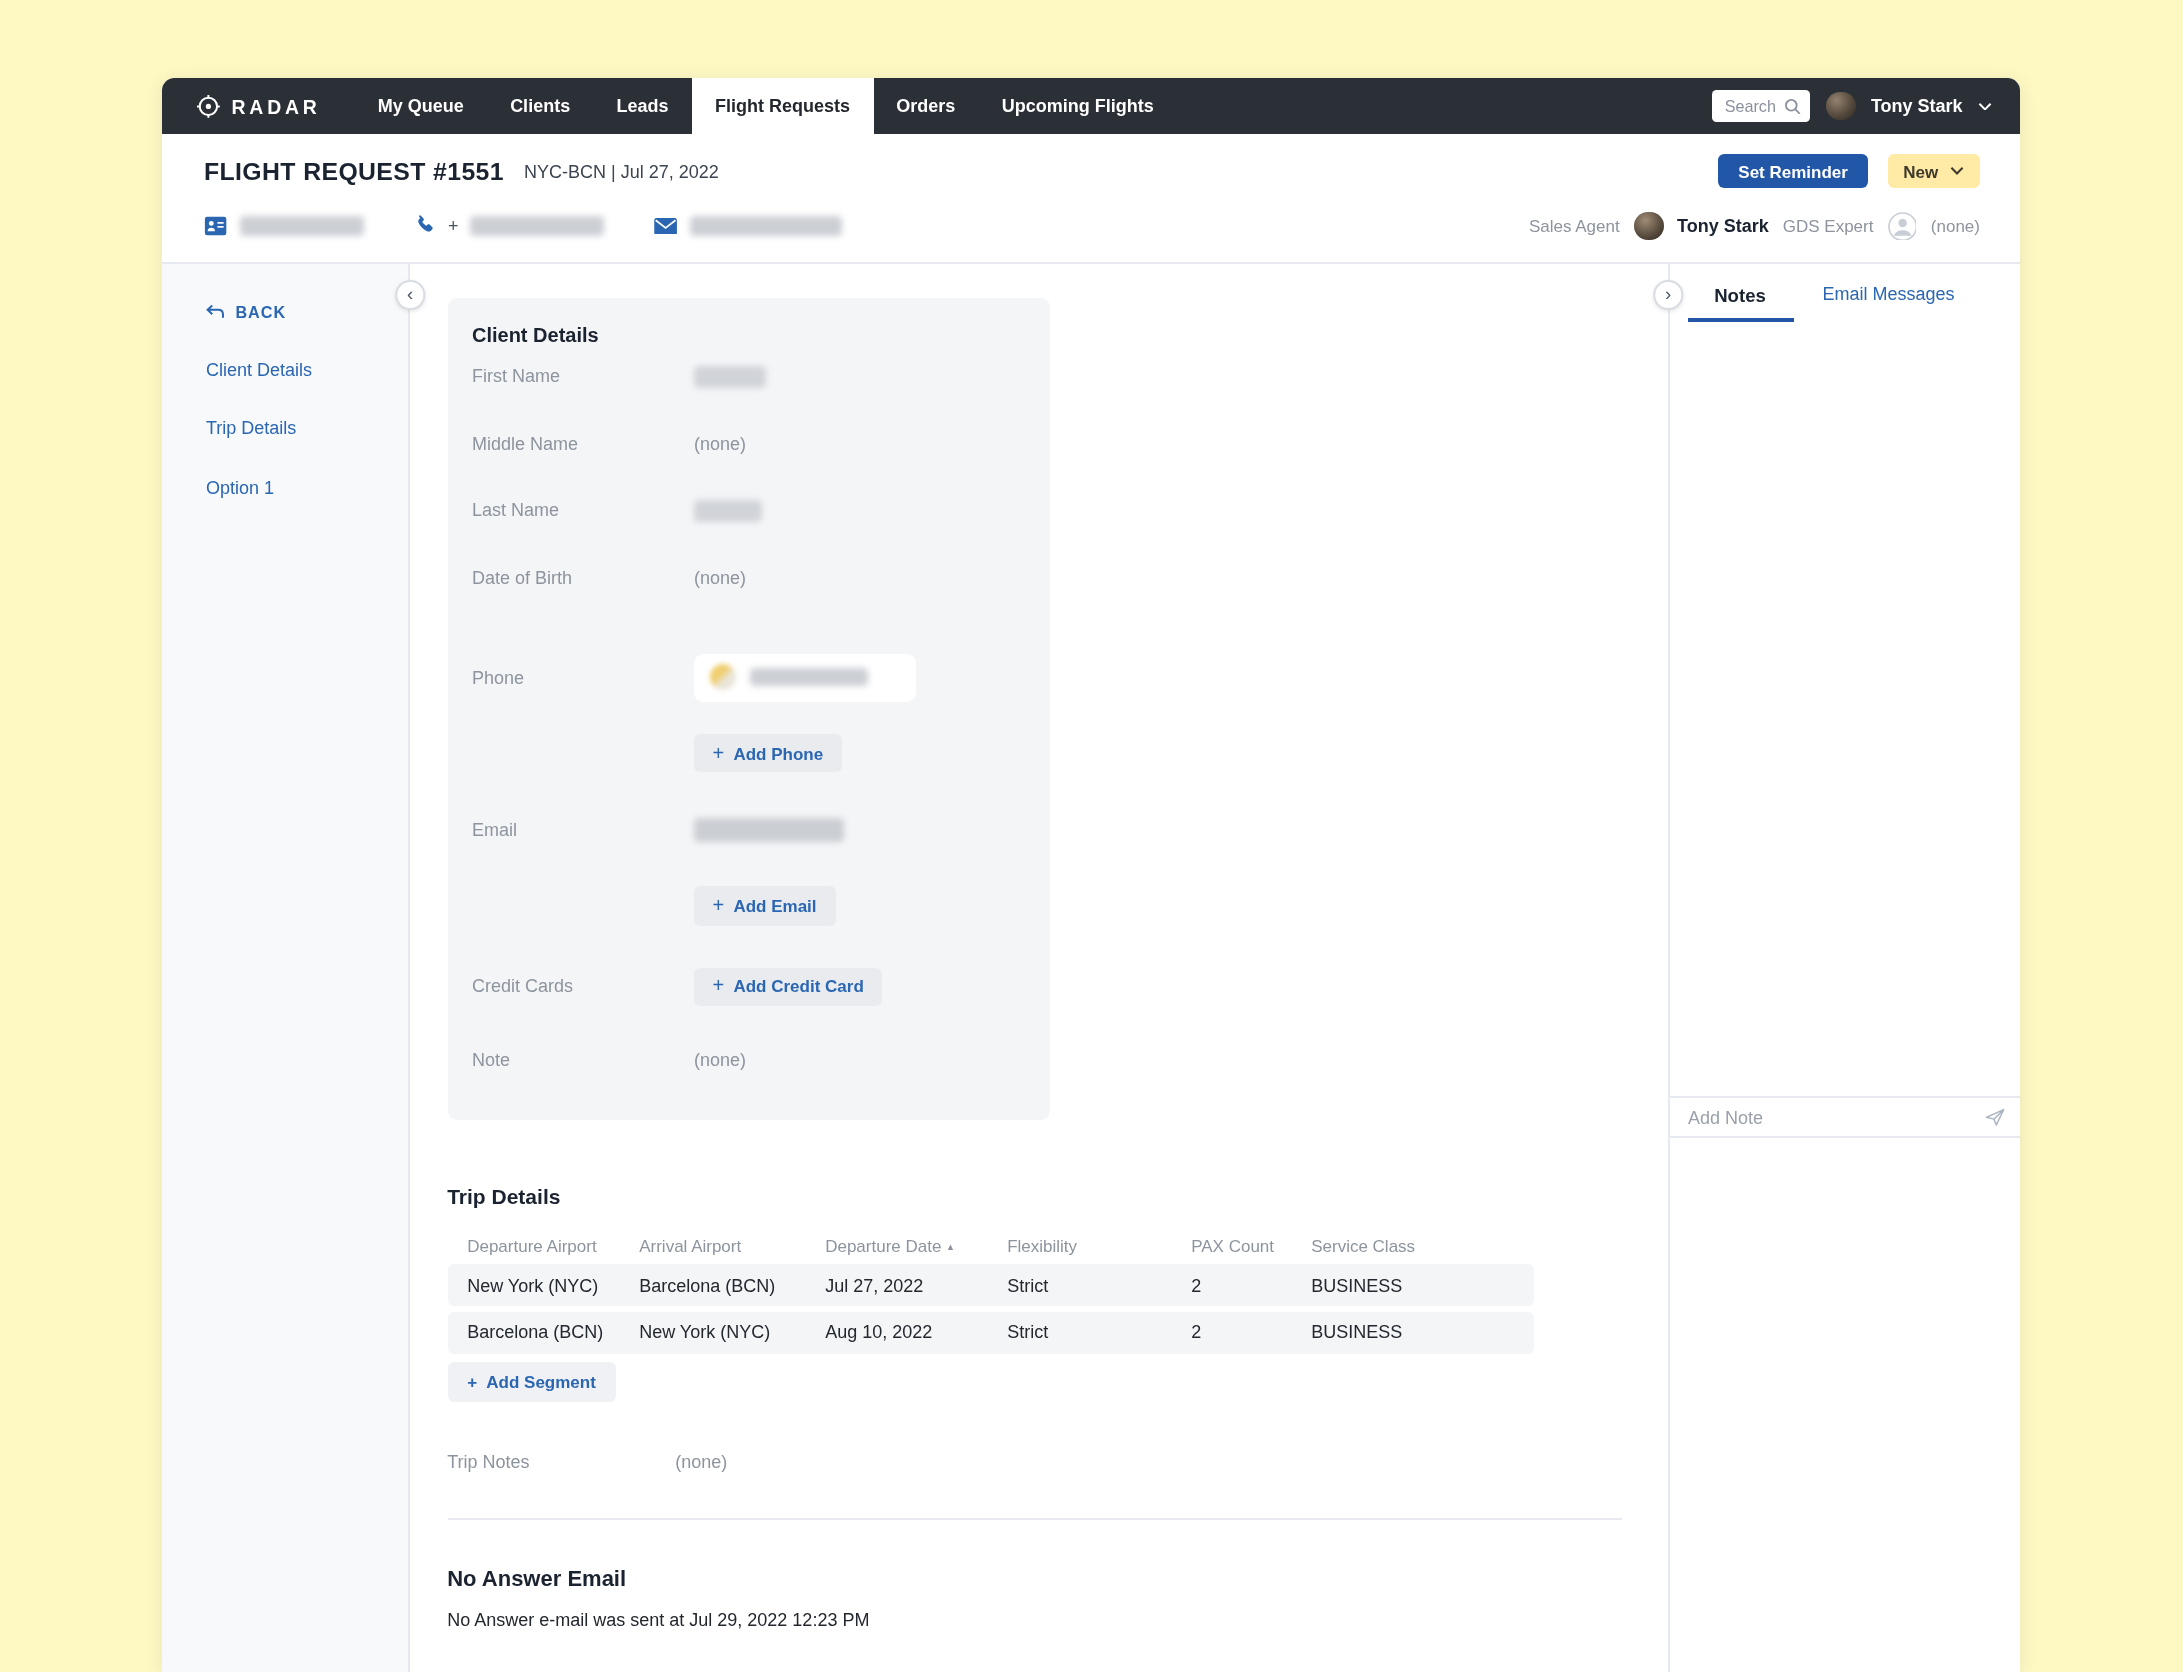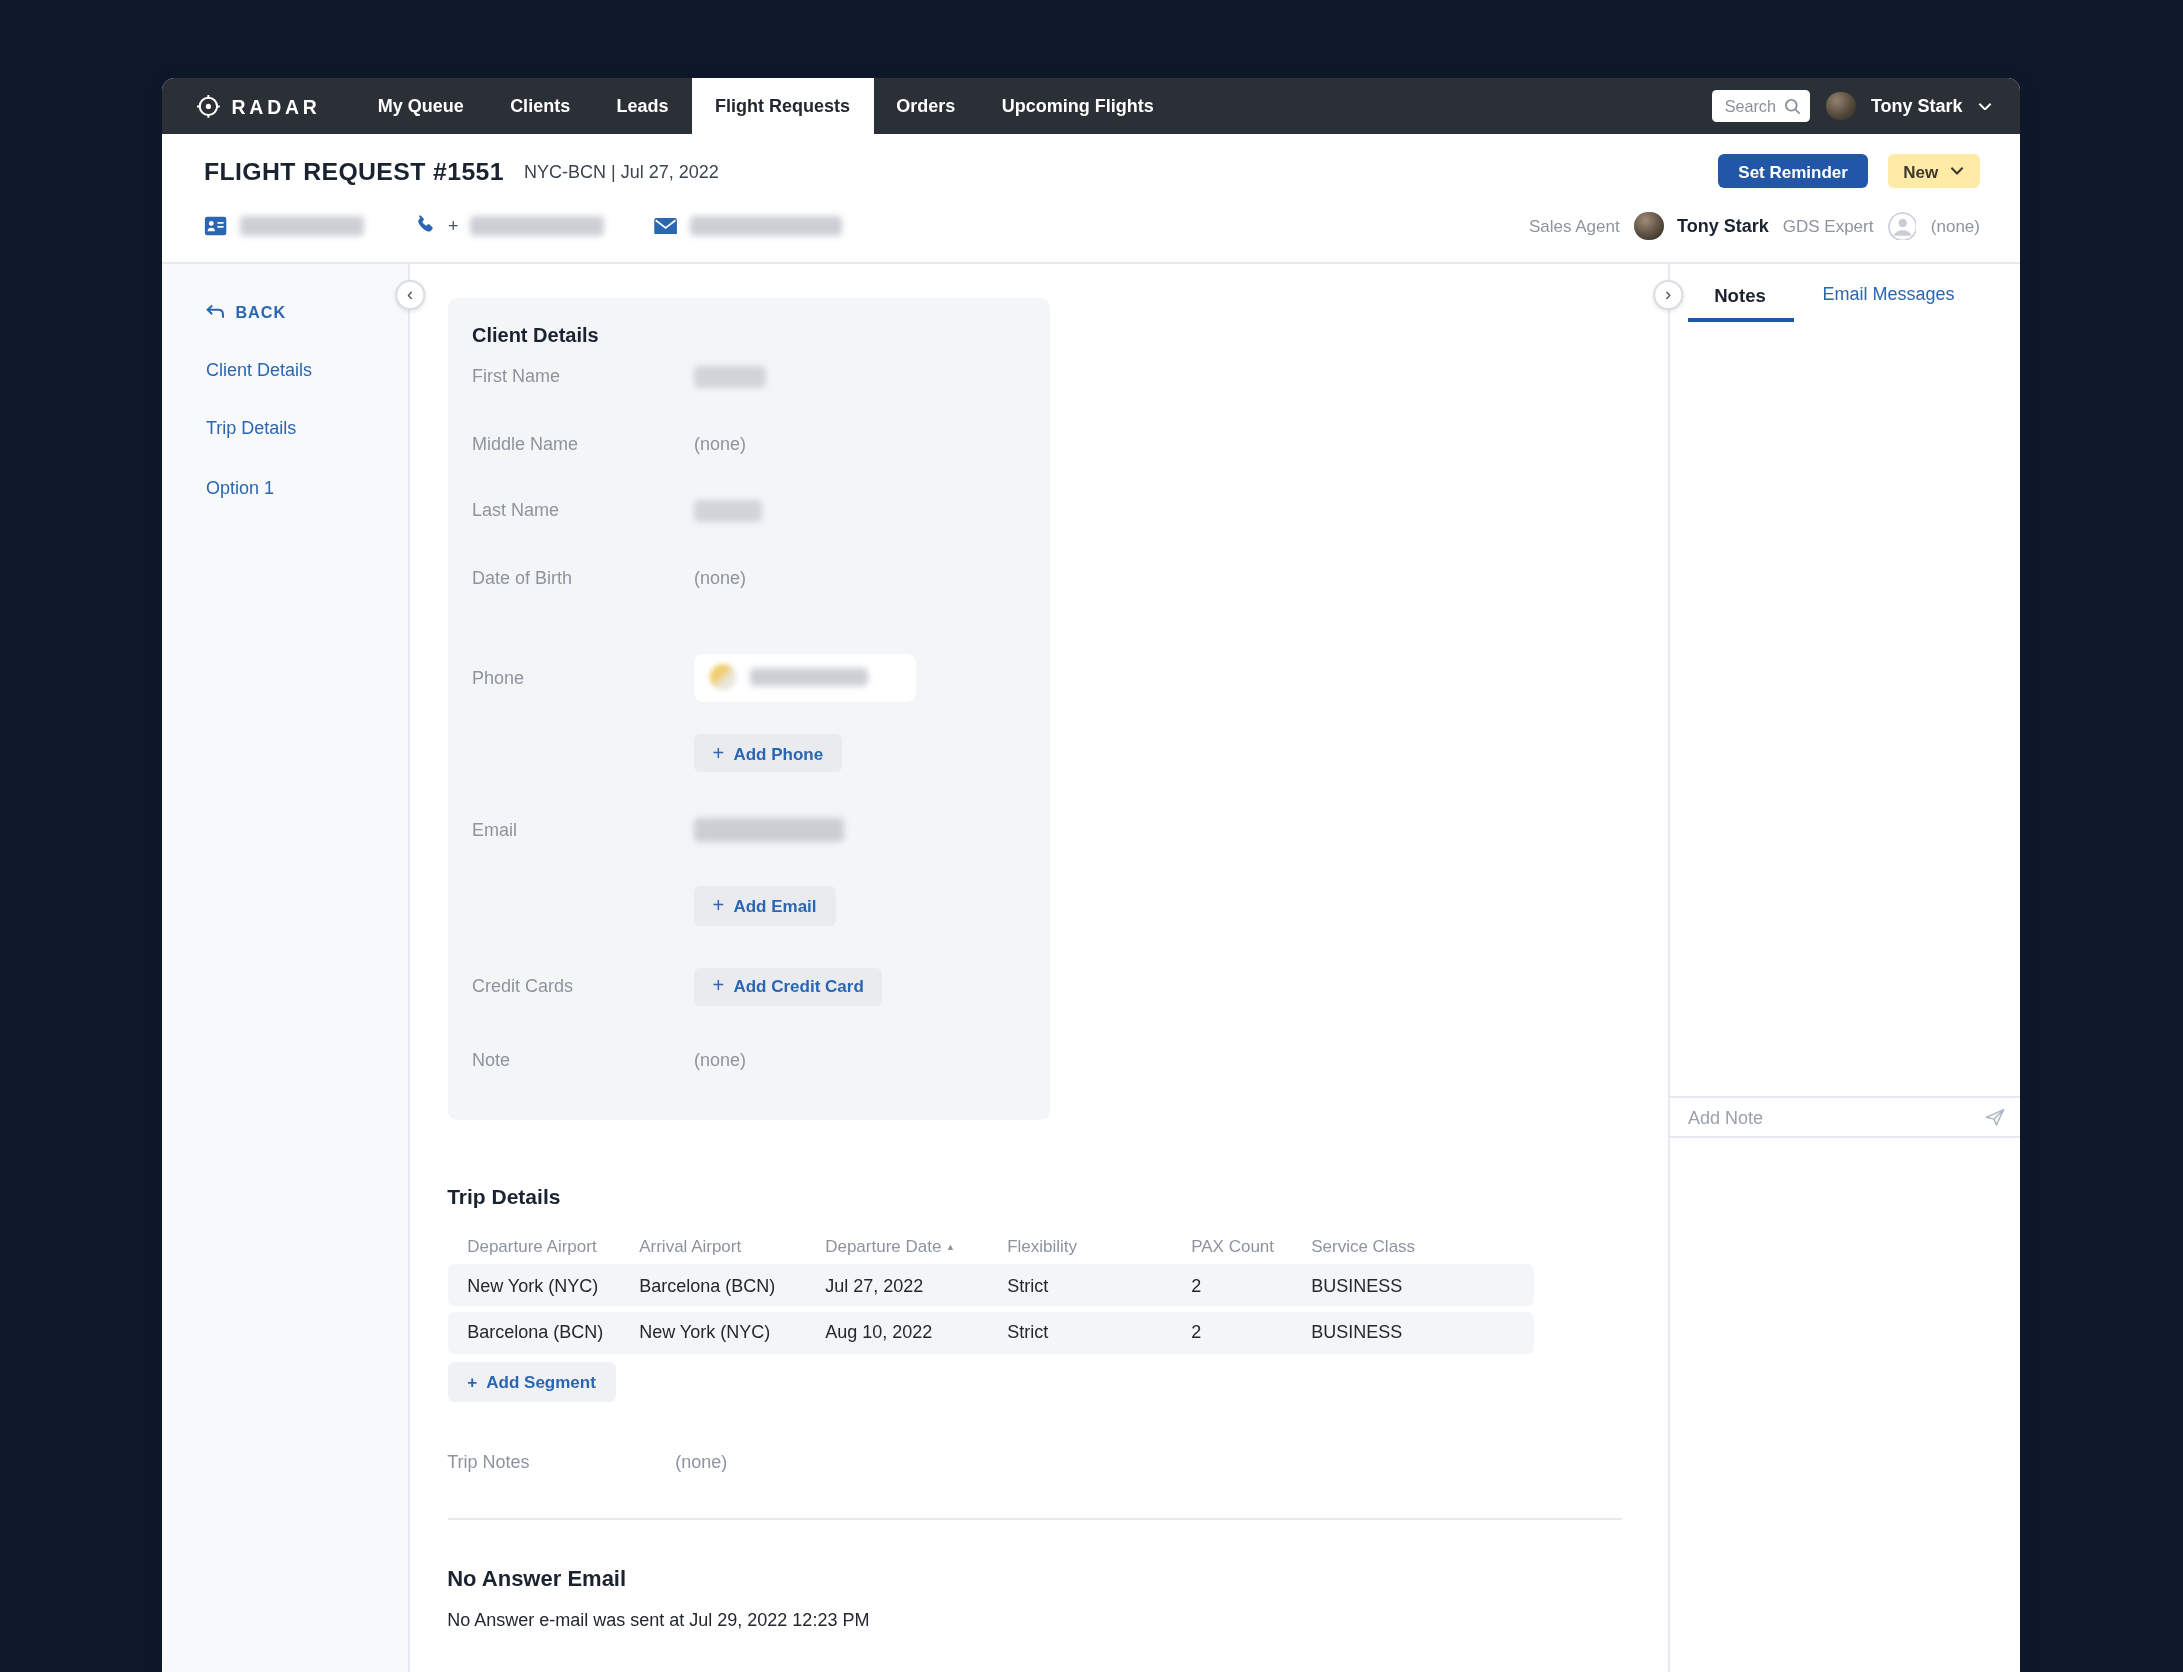--- a/index.html
+++ b/index.html
@@ -1,16 +1,16 @@
 <!DOCTYPE html>
 <html style="font-size:12.4px"><head>
 <meta charset="utf-8">
 <style>
   html,body{margin:0;padding:0;background:#e9edf3;font-family:"Liberation Sans",sans-serif;}
-  #viewport{width:2183px;height:1672px;overflow:hidden;position:relative;background:#0f172a;}
+  #viewport{width:2183px;height:1672px;overflow:hidden;position:relative;background:#fef9c3;}
   #scale{width:1092px;height:836px;transform:scale(2);transform-origin:0 0;position:relative;}
 
   .card{position:absolute;left:81px;top:39px;width:929px;height:797px;background:#fff;
         border-radius:6.2px 6.2px 0 0;box-shadow:0 1.5px 9.3px rgba(25,35,55,.10);display:flex;flex-direction:column;}
 
   
   .topnav{height:28px;background:#2b2f36;border-radius:6.2px 6.2px 0 0;display:flex;align-items:stretch;color:#fff;flex:0 0 auto;}
   .logo{display:flex;align-items:center;gap:5.4px;padding:0 17px 0 17px;}
   .logo-text{font-weight:700;letter-spacing:1.9px;font-size:9.7px;color:#fff;}
   .nav-items{display:flex;align-items:stretch;}

